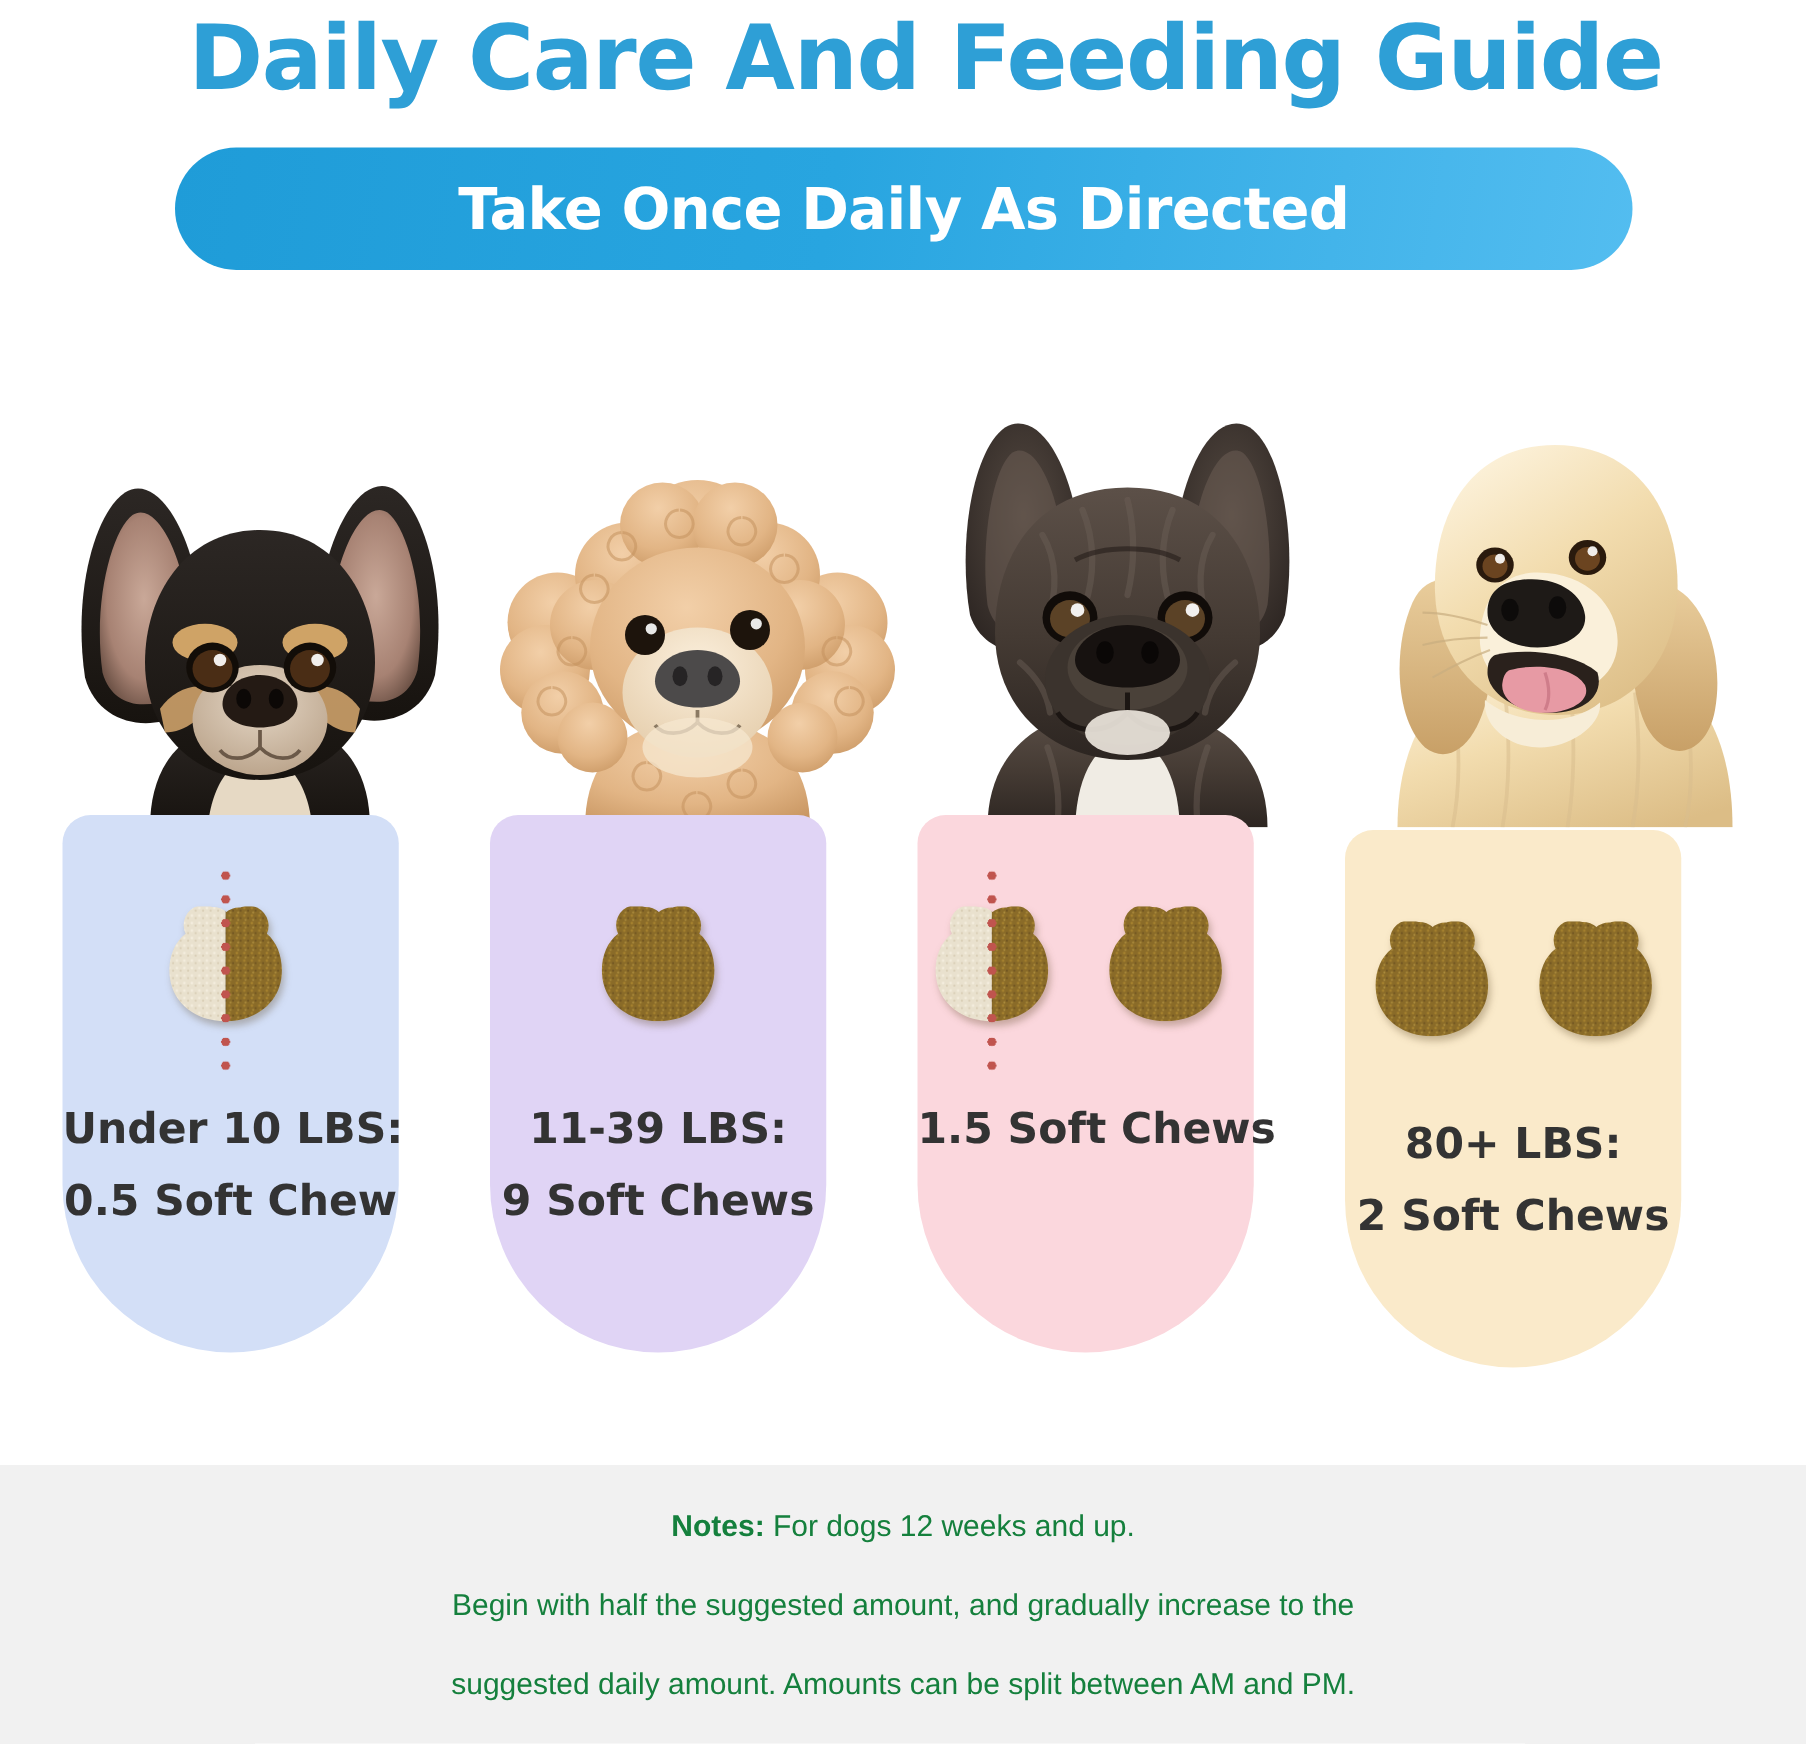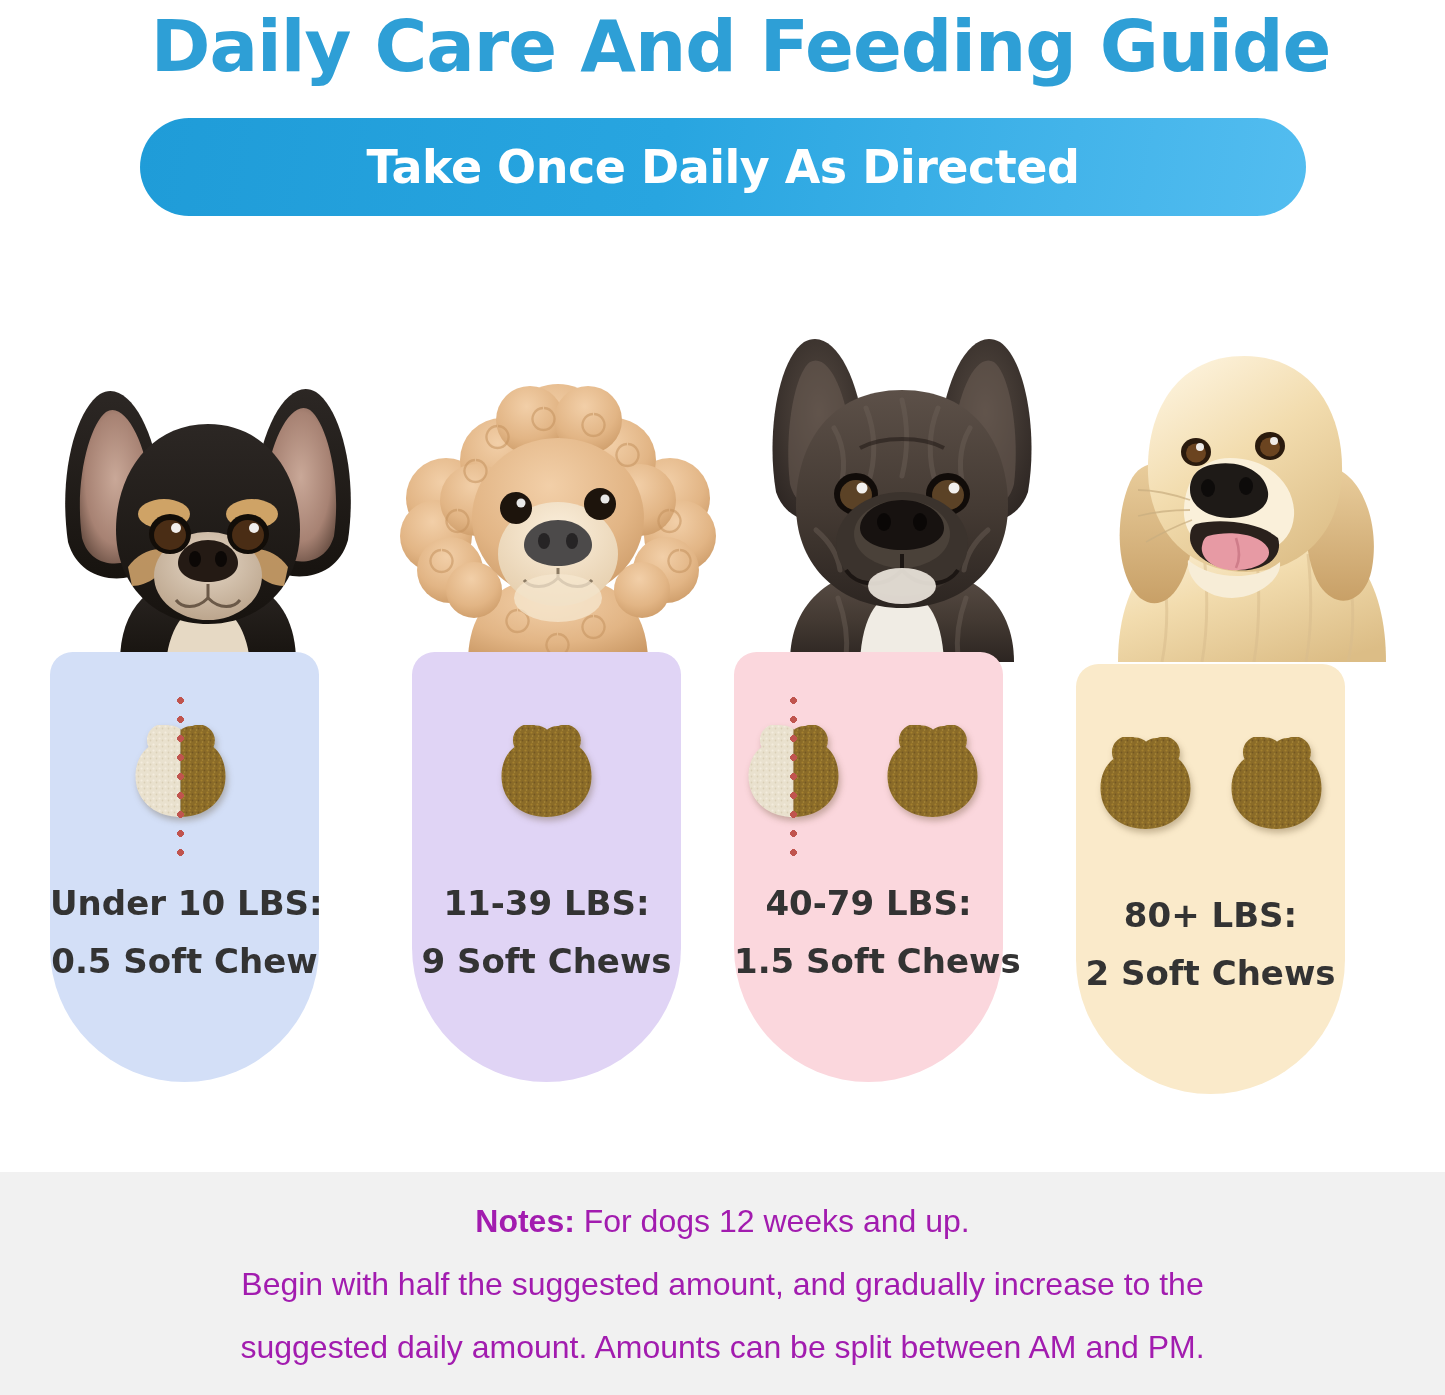--- a/index.html
+++ b/index.html
@@ -64,21 +64,21 @@
   }
 
   .card {
     position: absolute;
     top: 652px;
     width: 269px;
     height: 430px;
     border-radius: 26px 26px 155px 155px;
   }
   .card.c0 { left: 50px;   background: #d3dff7; }
-  .card.c1 { left: 392px;  background: #e0d4f5; margin-left: 20px; }
+  .card.c1 { left: 392px;  background: #e0d4f5; }
   .card.c2 { left: 734px;  background: #fbd7dd; }
   .card.c3 { left: 1076px; background: #faeaca; margin-top: 12px; }
 
   .dog-photo {
     position: absolute;
     overflow: hidden;
   }
   .dog-photo svg { display: block; }
 
   
@@ -135,23 +135,23 @@
     top: 1172px;
     width: 1445px;
     height: 223px;
     background: #f1f1f1;
     padding-top: 18px;
   }
   .note-line {
     width: 100%;
     text-align: center;
     font-family: "Liberation Sans", sans-serif;
-    font-size: 32px;
+    font-size: 24px;
     line-height: 63px;
-    color: #a21caf;
+    color: #15803d;
     white-space: nowrap;
   }
   .note-bold { font-weight: bold; }
 </style>
 </head>
 <body>
 
 <div id="page">
 
   <div id="main-title">Daily Care And Feeding Guide</div>
@@ -508,21 +508,20 @@
                 <circle cx="2.5" cy="5" r="0.8" fill="#c2a04a" opacity="0.6"></circle>
               </pattern>
             </defs>
             <g clip-path="url(#pawclip4)">
               <rect x="0" y="0" width="105" height="100" fill="url(#grain4)"></rect>
             </g>
           </svg>
         </div>
       </div>
       <div class="card-label">
-        <span>40-79 LBS:</span>
         <span class="l2">1.5 Soft Chews</span>
       </div>
     </div>
 
     <div class="card c3">
       <div class="chew-row">
         <div class="chew-wrap">
           <svg width="105" height="100" viewBox="0 0 105 100">
             <defs>
               <clipPath id="pawclip5">

